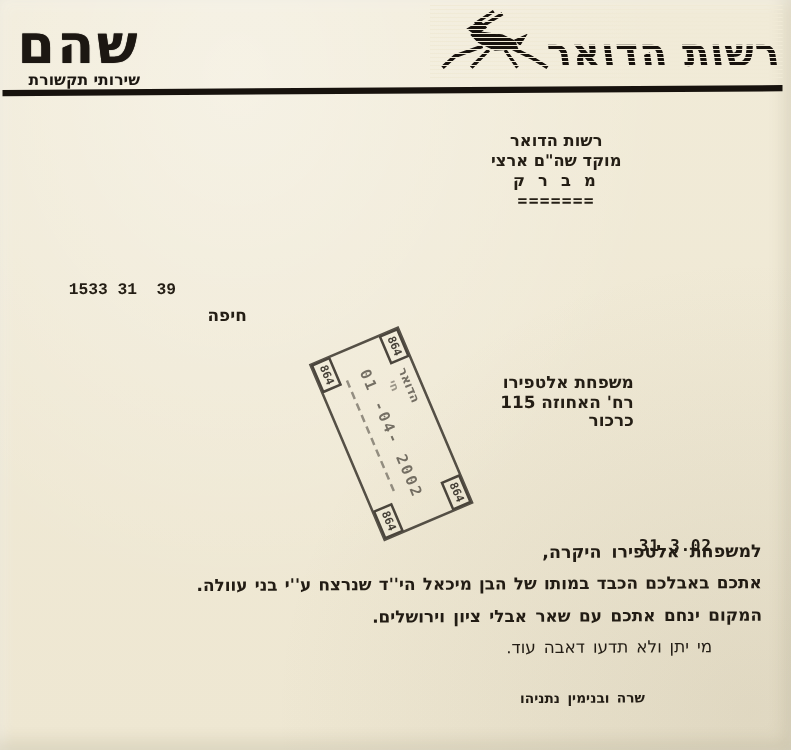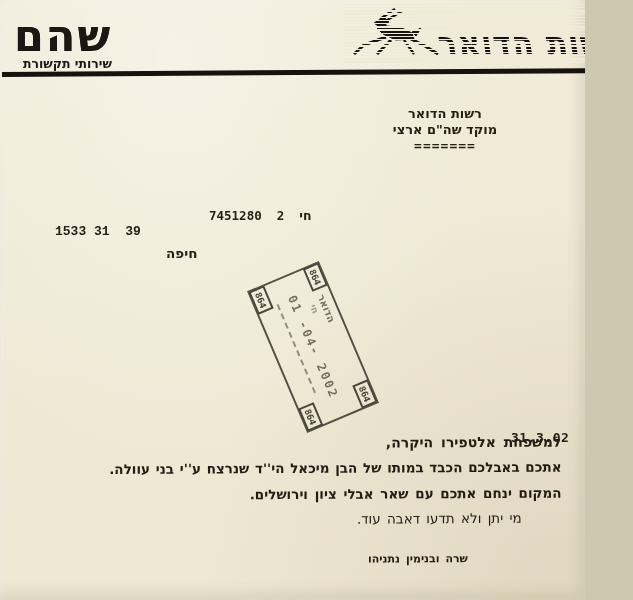--- a/index.html
+++ b/index.html
@@ -1,18 +1,18 @@
 <!DOCTYPE html>
 <html lang="he"><head>
 <meta charset="utf-8">
 <style>
   html,body{margin:0;padding:0;}
   body{background:#cfc8b0; font-family:"DejaVu Sans", sans-serif;}
   #page{
-    position:relative; width:585px; height:600px; overflow:hidden;
+    position:relative; width:633px; height:600px; overflow:hidden;
     background:#f0ead6;
     background-image:
       radial-gradient(ellipse at 30% 10%, rgba(255,255,255,.35), rgba(255,255,255,0) 55%),
       radial-gradient(ellipse at 95% 95%, rgba(120,105,70,.12), rgba(120,105,70,0) 45%),
       linear-gradient(#f1ebd8, #eee7d2);
     box-shadow: inset -5px -6px 14px rgba(95,82,50,.14), inset 3px 3px 10px rgba(255,255,255,.35);
     color:#221c14;
   }
   .abs{position:absolute;}
   .heb{direction:rtl; unicode-bidi:embed;}
@@ -97,27 +97,32 @@
       </g>
     </svg>
     <div class="postal-title heb">רשות הדואר</div>
   </div>
 
   <div class="abs header-rule"></div>
 
   <div class="abs heb tele-head">
     <div>רשות הדואר</div>
     <div>מוקד שה"ם ארצי</div>
+    <div class="sp">מ ב ר ק</div>
     <div class="eq mono">=======</div>
   </div>
 
-  <div class="abs heb mono ref-line">חי  2  7451280</div>
   <div class="abs mono code-line">1533 31  39</div>
   <div class="abs heb origin-city">חיפה</div>
 
+  <div class="abs heb recipient">
+    <div>משפחת אלטפירו</div>
+    <div>רח' האחוזה 115</div>
+    <div>כרכור</div>
+  </div>
 
   <div class="abs stamp">
     <span class="sc tl">864</span>
     <span class="sc tr">864</span>
     <span class="sc bl">864</span>
     <span class="sc br">864</span>
     <div class="stamp-l1 heb">הדואר</div>
     <div class="stamp-l2 heb">חי</div>
     <div class="stamp-date">01 -04- 2002</div>
     <div class="stamp-dash"></div>

